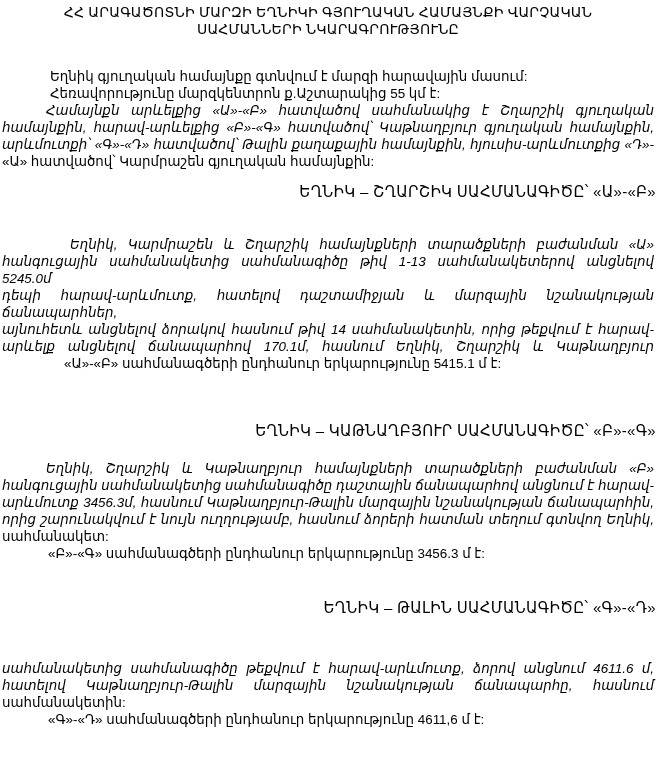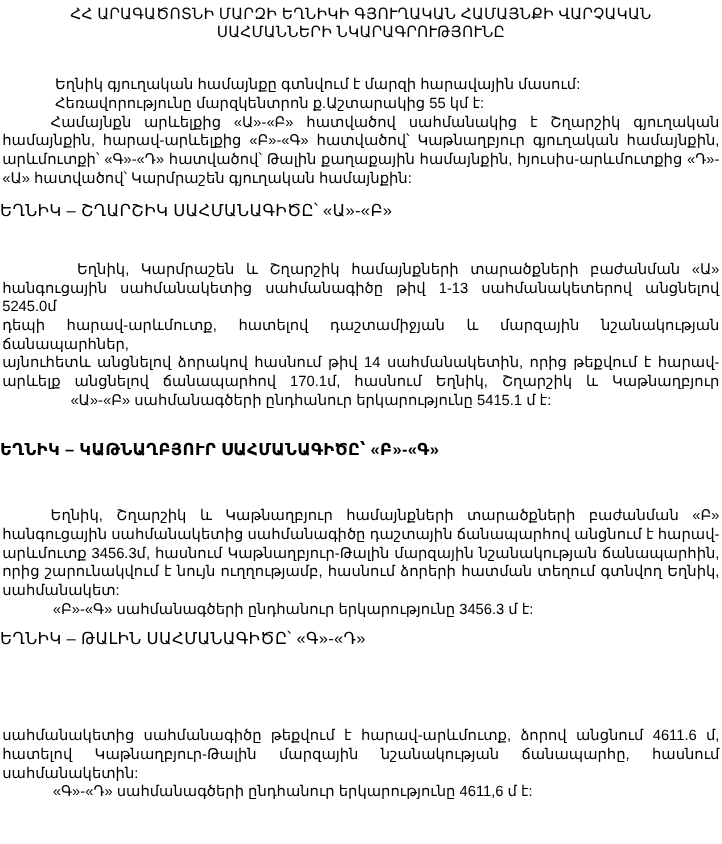--- a/index.html
+++ b/index.html
@@ -7,29 +7,29 @@
     width: 656px; height: 767px; overflow: hidden; position: relative;
     font-family: "Liberation Sans", "DejaVu Sans", sans-serif;
     color: #000; font-size: 13.4px; line-height: 17px;
   }
   .page { position: absolute; left: 0; top: 0; width: 656px; height: 767px; }
   .title {
     position: absolute; left: 0; width: 656px; text-align: center;
     font-size: 14px; line-height: 17px; letter-spacing: 0.2px;
   }
   .heading {
-    position: absolute; left: 0; width: 656px; text-align: left;
+    position: absolute; left: 0; width: 656px; text-align: right;
     font-size: 15px; line-height: 18px; letter-spacing: 0.3px;
   }
   .para {
     position: absolute; left: 2px; width: 652px; text-align: justify;
     text-align-last: left;
   }
   .line { display: block; white-space: nowrap; }
-  .j { display: block; text-align: justify; text-align-last: justify; white-space: normal; }
+  .j { display: block; text-align: justify; text-align-last: justify; white-space: normal; font-style: italic; }
   .ind { text-indent: 44px; }
   .ind2 { padding-left: 48px; }
   .ind3 { padding-left: 76px; }
 </style>
 </head>
 <body>
 
 <div class="page">
 
   <div class="title" style="top:4px;text-align:center;">
@@ -49,31 +49,31 @@
   <div class="heading" style="top:183px;">ԵՂՆԻԿ – ՇՂԱՐՇԻԿ ՍԱՀՄԱՆԱԳԻԾԸ՝ «Ա»-«Բ»</div>
   <div class="para" style="top:236px;">
     <span class="j ind" style="text-indent:68px;">Եղնիկ, Կարմրաշեն և Շղարշիկ համայնքների տարածքների բաժանման «Ա»</span>
     <span class="j">հանգուցային սահմանակետից սահմանագիծը թիվ 1-13 սահմանակետերով անցնելով 5245.0մ</span>
     <span class="j">դեպի հարավ-արևմուտք, հատելով դաշտամիջյան և մարզային նշանակության ճանապարհներ,</span>
     <span class="j">այնուհետև անցնելով ձորակով հասնում թիվ 14 սահմանակետին, որից թեքվում է հարավ-</span>
     <span class="j">արևելք անցնելով ճանապարհով 170.1մ, հասնում Եղնիկ, Շղարշիկ և Կաթնաղբյուր</span>
     <span class="line ind3" style="padding-left:62px;">«Ա»-«Բ» սահմանագծերի ընդհանուր երկարությունը 5415.1 մ է:</span>
   </div>
 
-  <div class="heading" style="top:401px;font-weight:bold;">ԵՂՆԻԿ – ԿԱԹՆԱՂԲՅՈՒՐ ՍԱՀՄԱՆԱԳԻԾԸ՝ «Բ»-«Գ»</div>
+  <div class="heading" style="top:422px;">ԵՂՆԻԿ – ԿԱԹՆԱՂԲՅՈՒՐ ՍԱՀՄԱՆԱԳԻԾԸ՝ «Բ»-«Գ»</div>
   <div class="para" style="top:460px;">
     <span class="j ind">Եղնիկ, Շղարշիկ և Կաթնաղբյուր համայնքների տարածքների բաժանման «Բ»</span>
     <span class="j">հանգուցային սահմանակետից սահմանագիծը դաշտային ճանապարհով անցնում է հարավ-</span>
     <span class="j">արևմուտք 3456.3մ, հասնում Կաթնաղբյուր-Թալին մարզային նշանակության ճանապարհին,</span>
     <span class="j">որից շարունակվում է նույն ուղղությամբ, հասնում ձորերի հատման տեղում գտնվող Եղնիկ,</span>
     <span class="line">սահմանակետ:</span>
     <span class="line" style="padding-left:46px;">«Բ»-«Գ» սահմանագծերի ընդհանուր երկարությունը 3456.3 մ է:</span>
   </div>
 
-  <div class="heading" style="top:572px;">ԵՂՆԻԿ – ԹԱԼԻՆ ՍԱՀՄԱՆԱԳԻԾԸ՝ «Գ»-«Դ»</div>
+  <div class="heading" style="top:599px;">ԵՂՆԻԿ – ԹԱԼԻՆ ՍԱՀՄԱՆԱԳԻԾԸ՝ «Գ»-«Դ»</div>
   <div class="para" style="top:660px;">
     <span class="j">սահմանակետից սահմանագիծը թեքվում է հարավ-արևմուտք, ձորով անցնում 4611.6 մ,</span>
     <span class="j">հատելով Կաթնաղբյուր-Թալին մարզային նշանակության ճանապարհը, հասնում</span>
     <span class="line">սահմանակետին:</span>
     <span class="line" style="padding-left:46px;">«Գ»-«Դ» սահմանագծերի ընդհանուր երկարությունը 4611,6 մ է:</span>
   </div>
 
 </div>
 
 </body></html>

